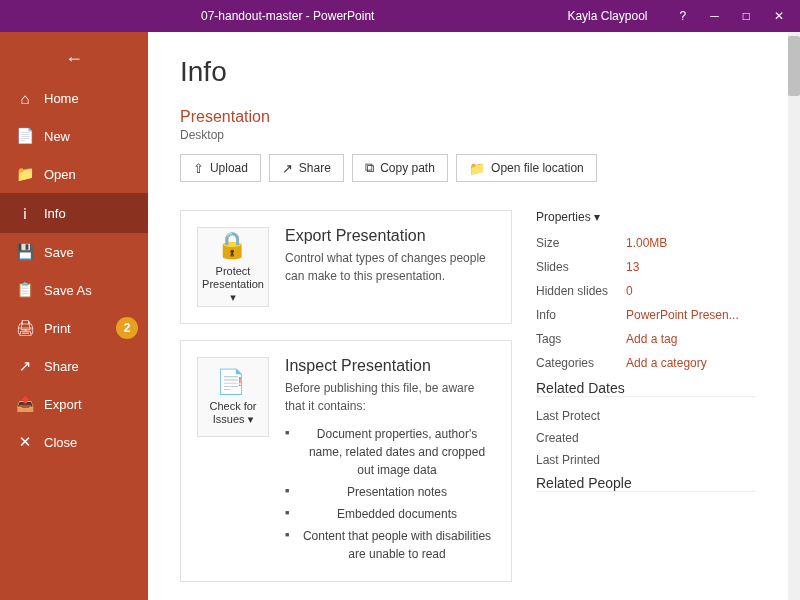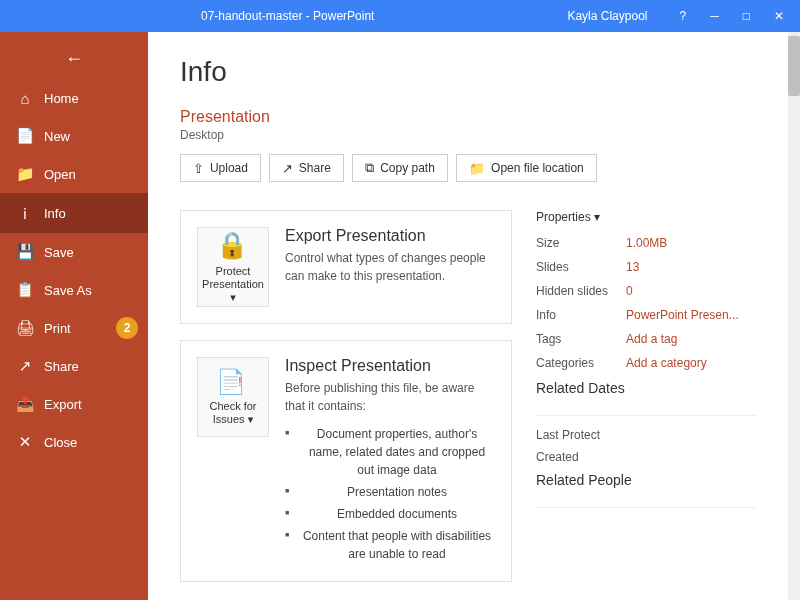--- a/index.html
+++ b/index.html
@@ -1,21 +1,21 @@
 <!DOCTYPE html>
 <html><head>
   <meta charset="utf-8">
   <style>
     * { margin: 0; padding: 0; box-sizing: border-box; }
     body { font-family: 'Segoe UI', Arial, sans-serif; font-size: 13px; background: #fff; width: 800px; height: 600px; overflow: hidden; display: flex; flex-direction: column; }
 
     
     .title-bar {
       height: 32px;
-      background: #3b82f6;
+      background: #701a75;
       display: flex;
       align-items: center;
       justify-content: space-between;
       padding: 0 8px;
       flex-shrink: 0;
     }
     .title-bar-title { color: #fff; font-size: 12px; flex: 1; text-align: center; }
     .title-bar-user { color: #fff; font-size: 12px; margin-right: 24px; }
     .title-bar-controls { display: flex; gap: 8px; }
     .title-bar-btn { color: #fff; font-size: 12px; cursor: pointer; padding: 2px 8px; background: transparent; border: none; }
@@ -169,21 +169,21 @@
     }
     .prop-row {
       display: flex;
       margin-bottom: 10px;
       font-size: 12px;
     }
     .prop-label { color: #555; width: 90px; flex-shrink: 0; }
     .prop-value { color: #B7472A; }
     .prop-value.link { color: #B7472A; cursor: pointer; }
 
-    .section-header { font-size: 14px; color: #333; margin-top: 8px; margin-bottom: 12px; border-bottom: 1px solid #eee; padding-bottom: 19px; }
+    .section-header { font-size: 14px; color: #333; margin-top: 8px; margin-bottom: 12px; border-bottom: 1px solid #eee; padding-bottom: 0; }
     .date-row { font-size: 12px; color: #555; margin-bottom: 8px; }
   </style>
 </head>
 <body>
 
 <div class="title-bar">
   <span class="title-bar-title">07-handout-master - PowerPoint</span>
   <span class="title-bar-user">Kayla Claypool</span>
   <div class="title-bar-controls">
     <button class="title-bar-btn">?</button>
@@ -332,20 +332,21 @@
             </div>
             <div class="prop-row">
               <span class="prop-label">Categories</span>
               <span class="prop-value link">Add a category</span>
             </div>
 
             <div class="section-header">Related Dates</div>
 
             <div class="date-row">Last Protect</div>
             <div class="date-row">Created</div>
+            <div class="date-row">Last Printed</div>
 
             <div class="section-header">Related People</div>
 
           </div>
         </div>
 
       </div>
 
       <div class="scrollbar-track">
         <div class="scrollbar-thumb"></div>

